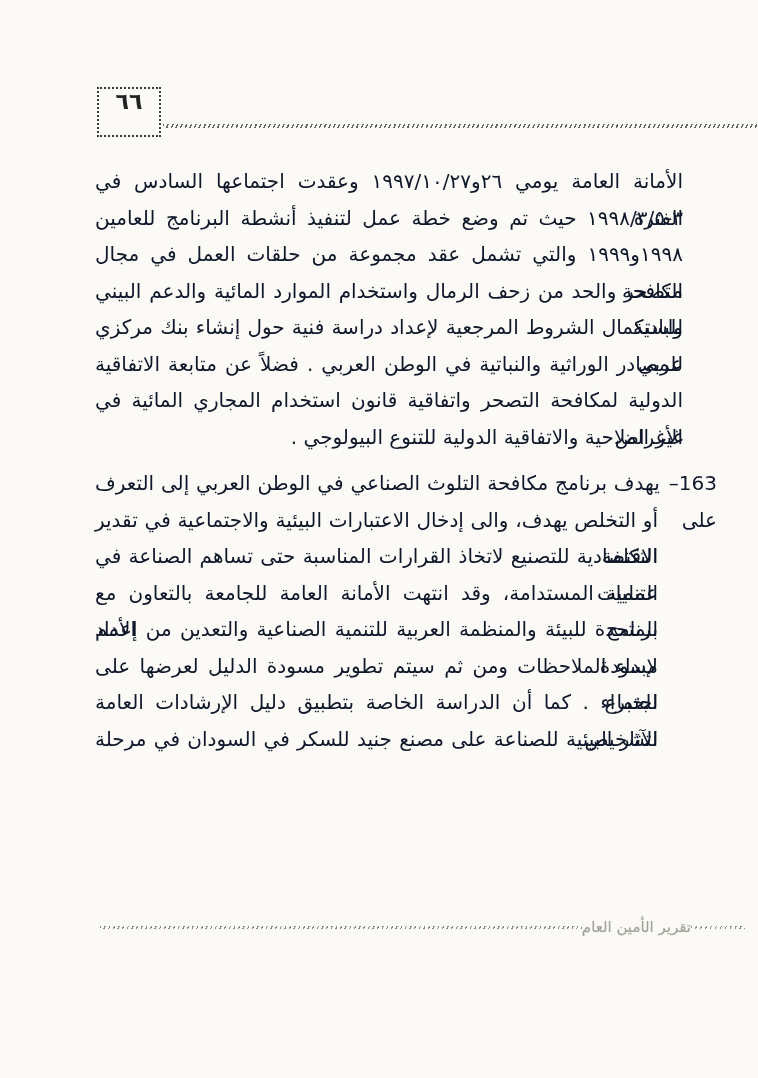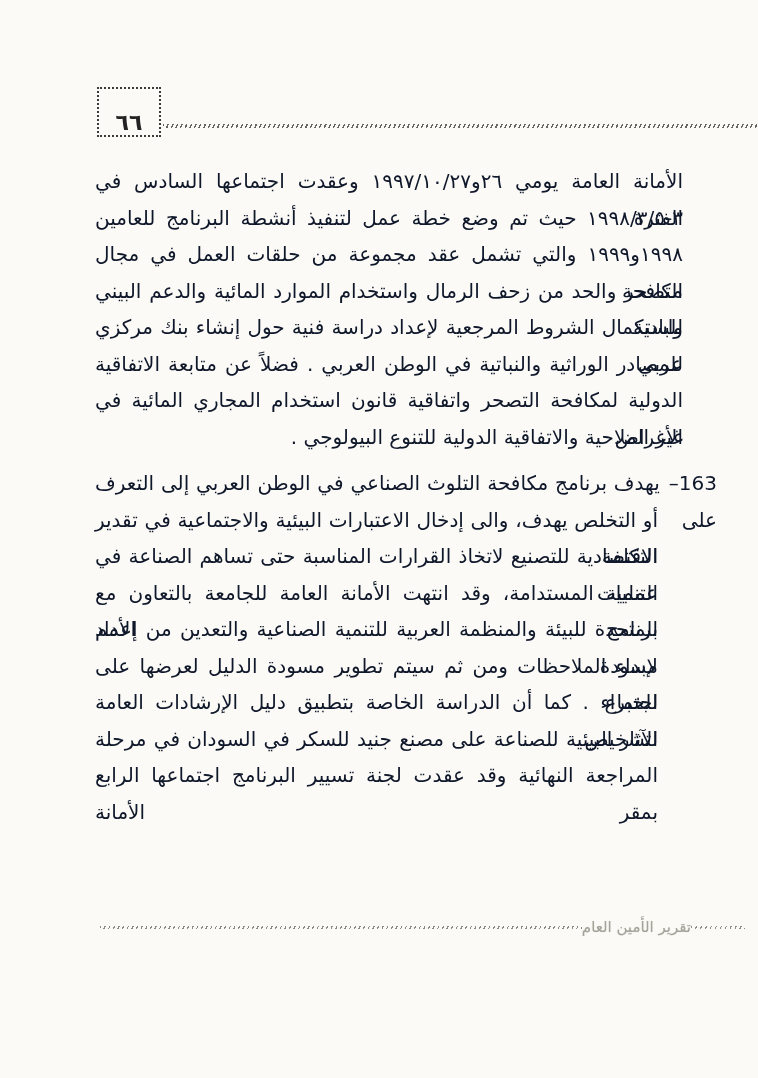--- a/index.html
+++ b/index.html
@@ -16,21 +16,21 @@
     overflow:hidden;
     color:#1c1c1c;
     direction:rtl;
   }
   
   .page-number-box{
     position:absolute;
     left:97px; top:87px;
     width:60px; height:46px;
     border:2px dotted #3a3a3a;
-    display:flex; align-items:flex-end; justify-content:center;
+    display:flex; align-items:flex-start; justify-content:center;
     font-size:22px; font-weight:bold;
     letter-spacing:2px;
     color:#222;
     background:#fbfaf6;
   }
   .header-rule{
     position:absolute;
     left:163px; right:0; top:124px;
     height:4px;
     background:repeating-linear-gradient(115deg, #4c4c48 0 1.4px, transparent 1.4px 4.2px);
@@ -123,21 +123,20 @@
       <div class="bl first">
         <span class="item-no">163–</span><span>يهدف برنامج مكافحة التلوث الصناعي في الوطن العربي إلى التعرف على</span>
       </div>
       <div class="bl">أو التخلص يهدف، والى إدخال الاعتبارات البيئية والاجتماعية في تقدير التكلفة</div>
       <div class="bl">الاقتصادية للتصنيع لاتخاذ القرارات المناسبة حتى تساهم الصناعة في عمليات</div>
       <div class="bl">التنمية المستدامة، وقد انتهت الأمانة العامة للجامعة بالتعاون مع برنامج الأمم</div>
       <div class="bl">المتحدة للبيئة والمنظمة العربية للتنمية الصناعية والتعدين من إعداد مسودة</div>
       <div class="bl">لإبداء الملاحظات ومن ثم سيتم تطوير مسودة الدليل لعرضها على اجتماع</div>
       <div class="bl">للخبراء . كما أن الدراسة الخاصة بتطبيق دليل الإرشادات العامة لتشخيص</div>
       <div class="bl">الآثار البيئية للصناعة على مصنع جنيد للسكر في السودان في مرحلة</div>
-      <div class="bl">المراجعة النهائية وقد عقدت لجنة تسيير البرنامج اجتماعها الرابع بمقر الأمانة</div>
     </div>
 
   </div>
 
   <div class="footer">
     <div class="footer-dots-short"></div>
     <div class="footer-title">تقرير الأمين العام</div>
     <div class="footer-rule-long"></div>
   </div>
 

